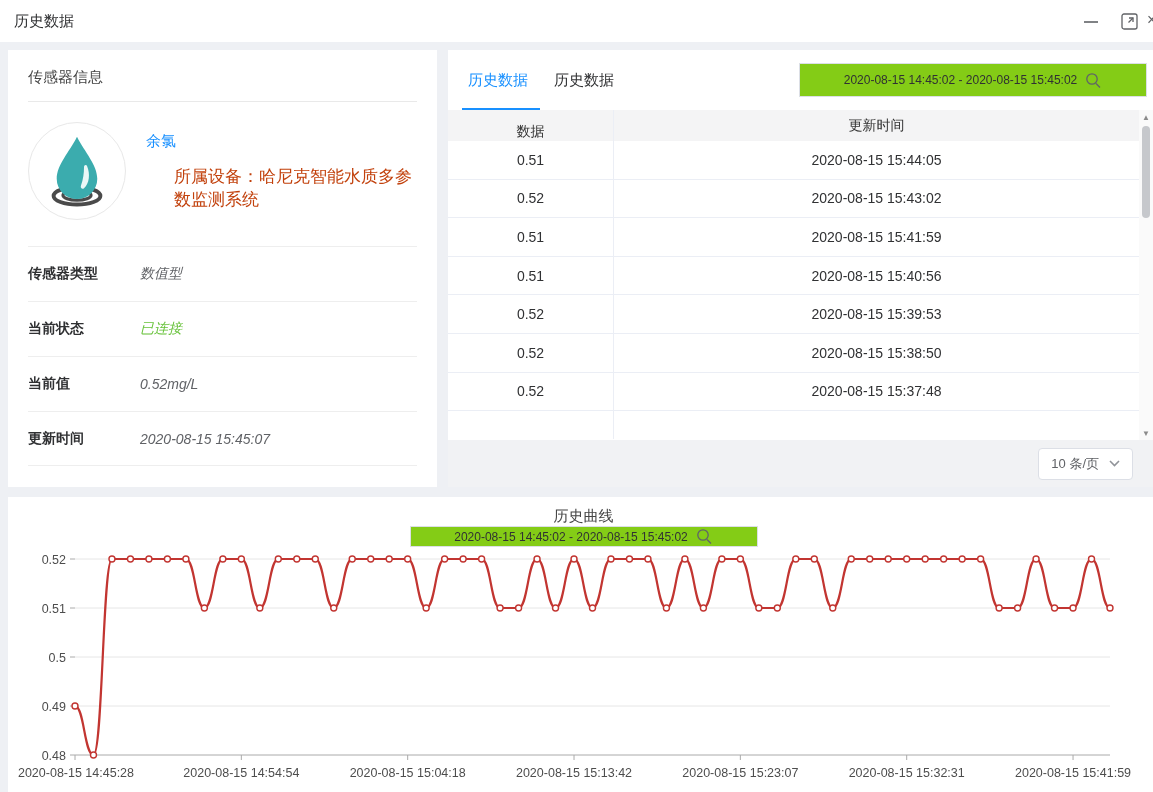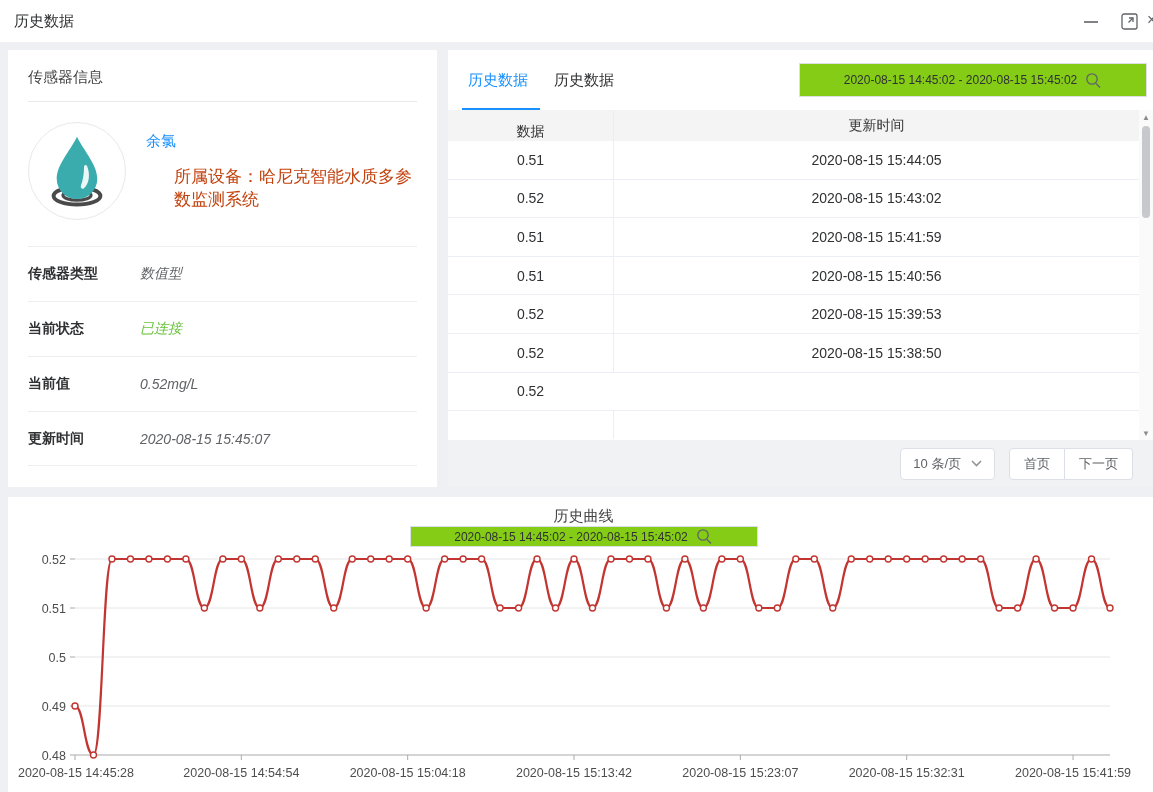--- a/index.html
+++ b/index.html
@@ -170,44 +170,41 @@
         <div class="trow">
           <div class="col1">0.52</div>
           <div class="col2">2020-08-15 15:39:53</div>
         </div>
         <div class="trow">
           <div class="col1">0.52</div>
           <div class="col2">2020-08-15 15:38:50</div>
         </div>
         <div class="trow">
           <div class="col1">0.52</div>
+          <div class="col2">2020-08-15 15:37:48</div>
         </div>
       </div>
     <div class="trow-partial">
       <div class="col1"></div>
         <div class="col2"></div>
     </div>
   </div>
 
   <div class="scrollbar">
     <span class="sb-arrow" style="top:0;">▲</span>
     <span class="sb-thumb"></span>
     <span class="sb-arrow" style="bottom:0;">▼</span>
   </div>
 
   <div class="hp-footer">
     <div class="page-size">
       <span>10 条/页</span>
       <svg width="11" height="7" viewBox="0 0 11 7" fill="none" stroke="#909399" stroke-width="1.6">
         <path d="M1 1 L5.5 5.5 L10 1"></path>
       </svg>
-    </div>
-    <div class="btn-group">
-      <div class="pg-btn first">首页</div>
-      <div class="pg-btn next">下一页</div>
     </div>
   </div>
 </div>
 
 <div class="panel curve-panel">
   <div class="cp-header">
     <div style="font-size:15px;color:#444;">历史曲线</div>
     <div class="date-box">
       <span>2020-08-15 14:45:02 - 2020-08-15 15:45:02</span>
       <svg width="17" height="17" viewBox="0 0 17 17" fill="none" stroke="#5f6368" stroke-width="1.3">

